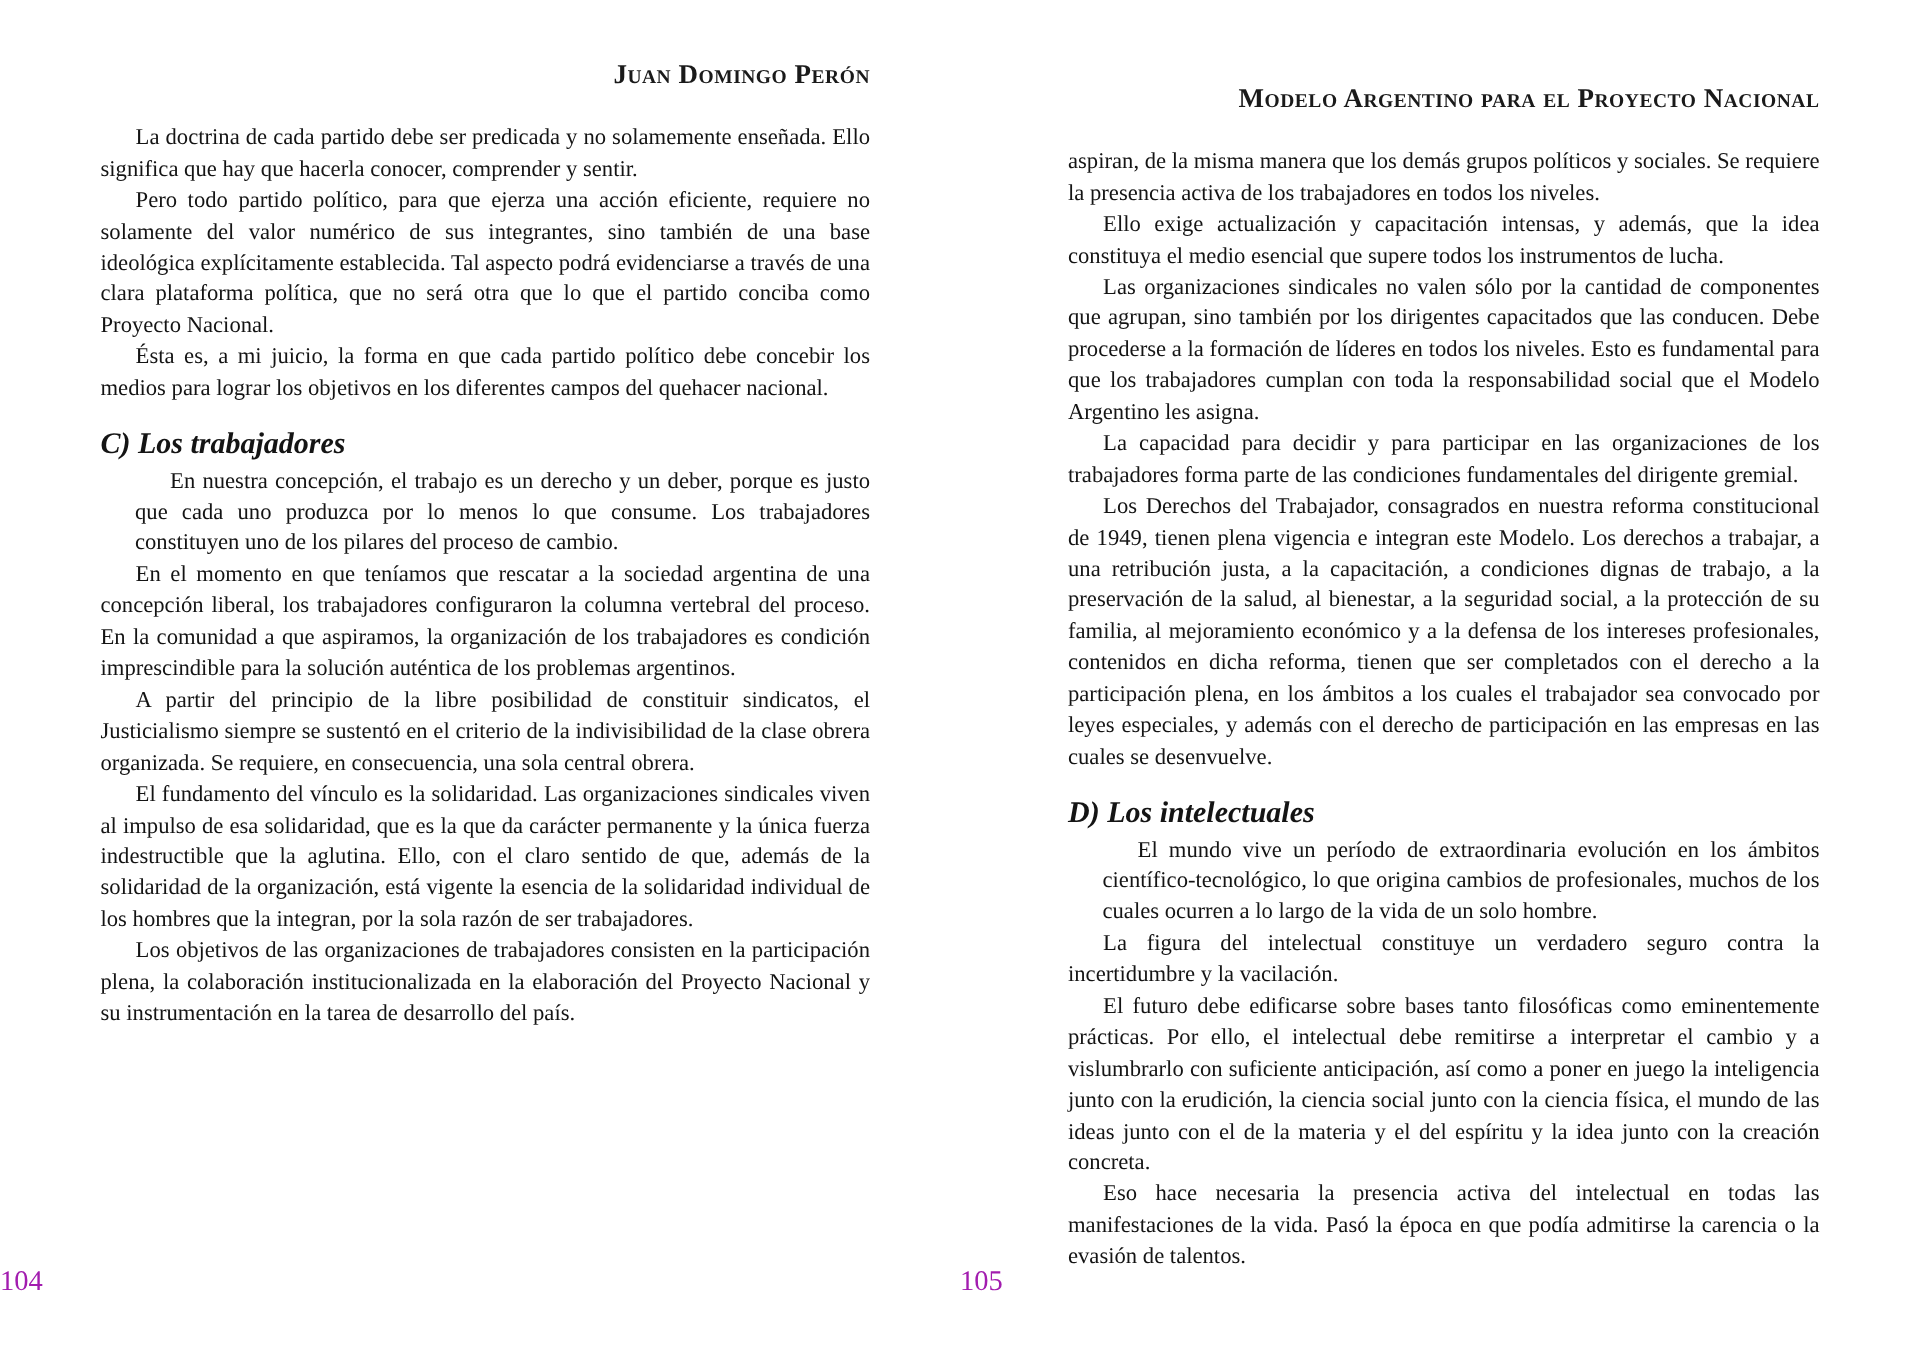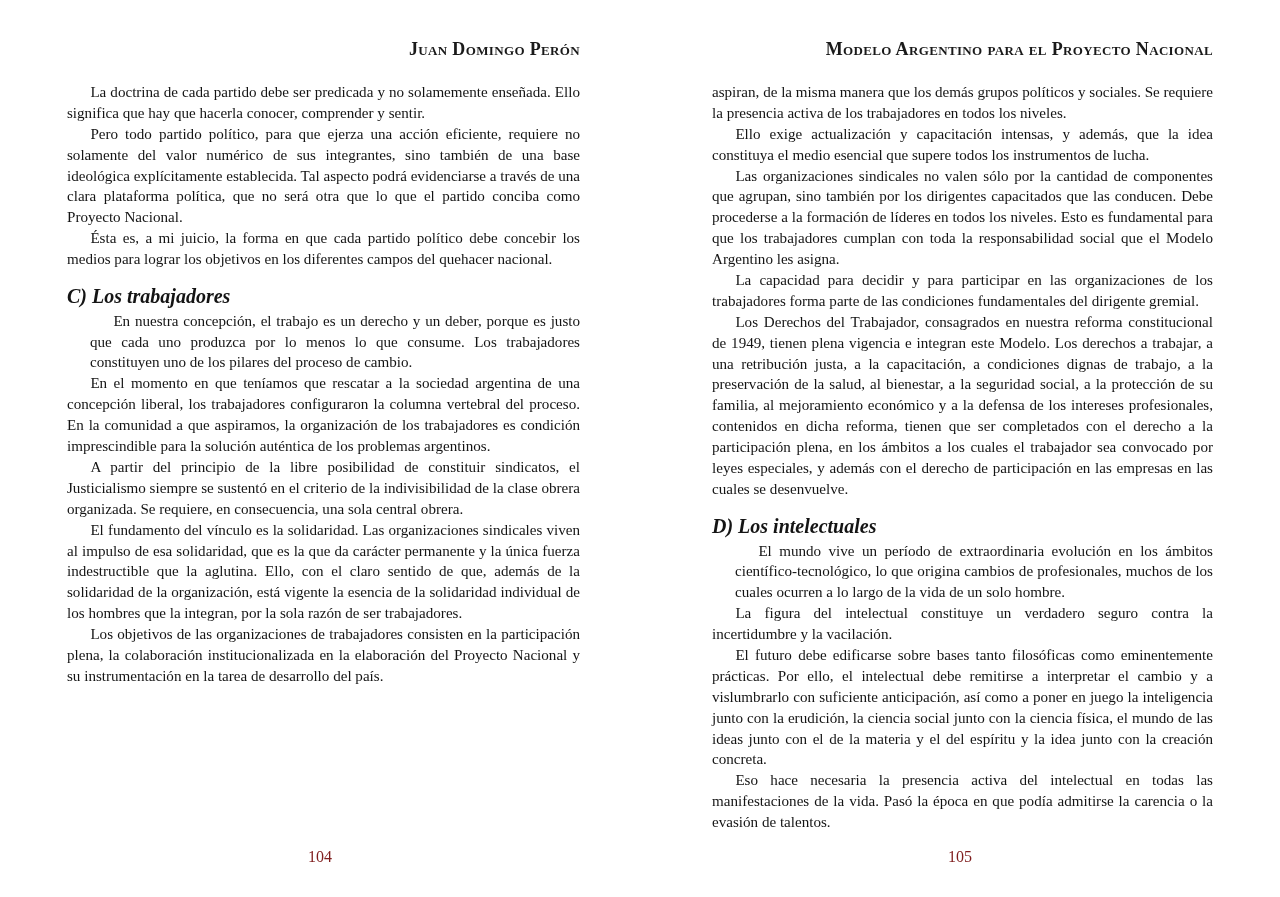--- a/index.html
+++ b/index.html
@@ -20,21 +20,21 @@
     height: 897px;
     box-sizing: border-box;
   }
   .page {
     position: relative;
     width: 640px;
     height: 897px;
     box-sizing: border-box;
   }
   .page-left  { padding: 0 60px 0 67px; }
-  .page-right { padding: 0 67px 0 72px; }
+  .page-right { padding: 16px 67px 0 72px; }
 
   .running-head {
     text-align: right;
     font-size: 18px;
     letter-spacing: 0.35px;
     color: #1a1a1a;
     font-variant: small-caps;
     font-weight: 600;
     padding-top: 39px;
     white-space: nowrap;
@@ -65,23 +65,23 @@
     text-indent: 0;
     line-height: 1.385;
   }
   h2.section-head + p { margin-top: 0; margin-left: 23px; }
 
   .folio {
     position: absolute;
     bottom: 31px;
     left: 0;
     right: 0;
-    text-align: center;
-    font-size: 16px;
-    color: #7f1d1d;
+    text-align: left;
+    font-size: 19px;
+    color: #a21caf;
   }
 </style>
 </head>
 <body>
 
 <div class="spread">
 
   <div class="page page-left">
     <div class="running-head">Juan Domingo Perón</div>
 

